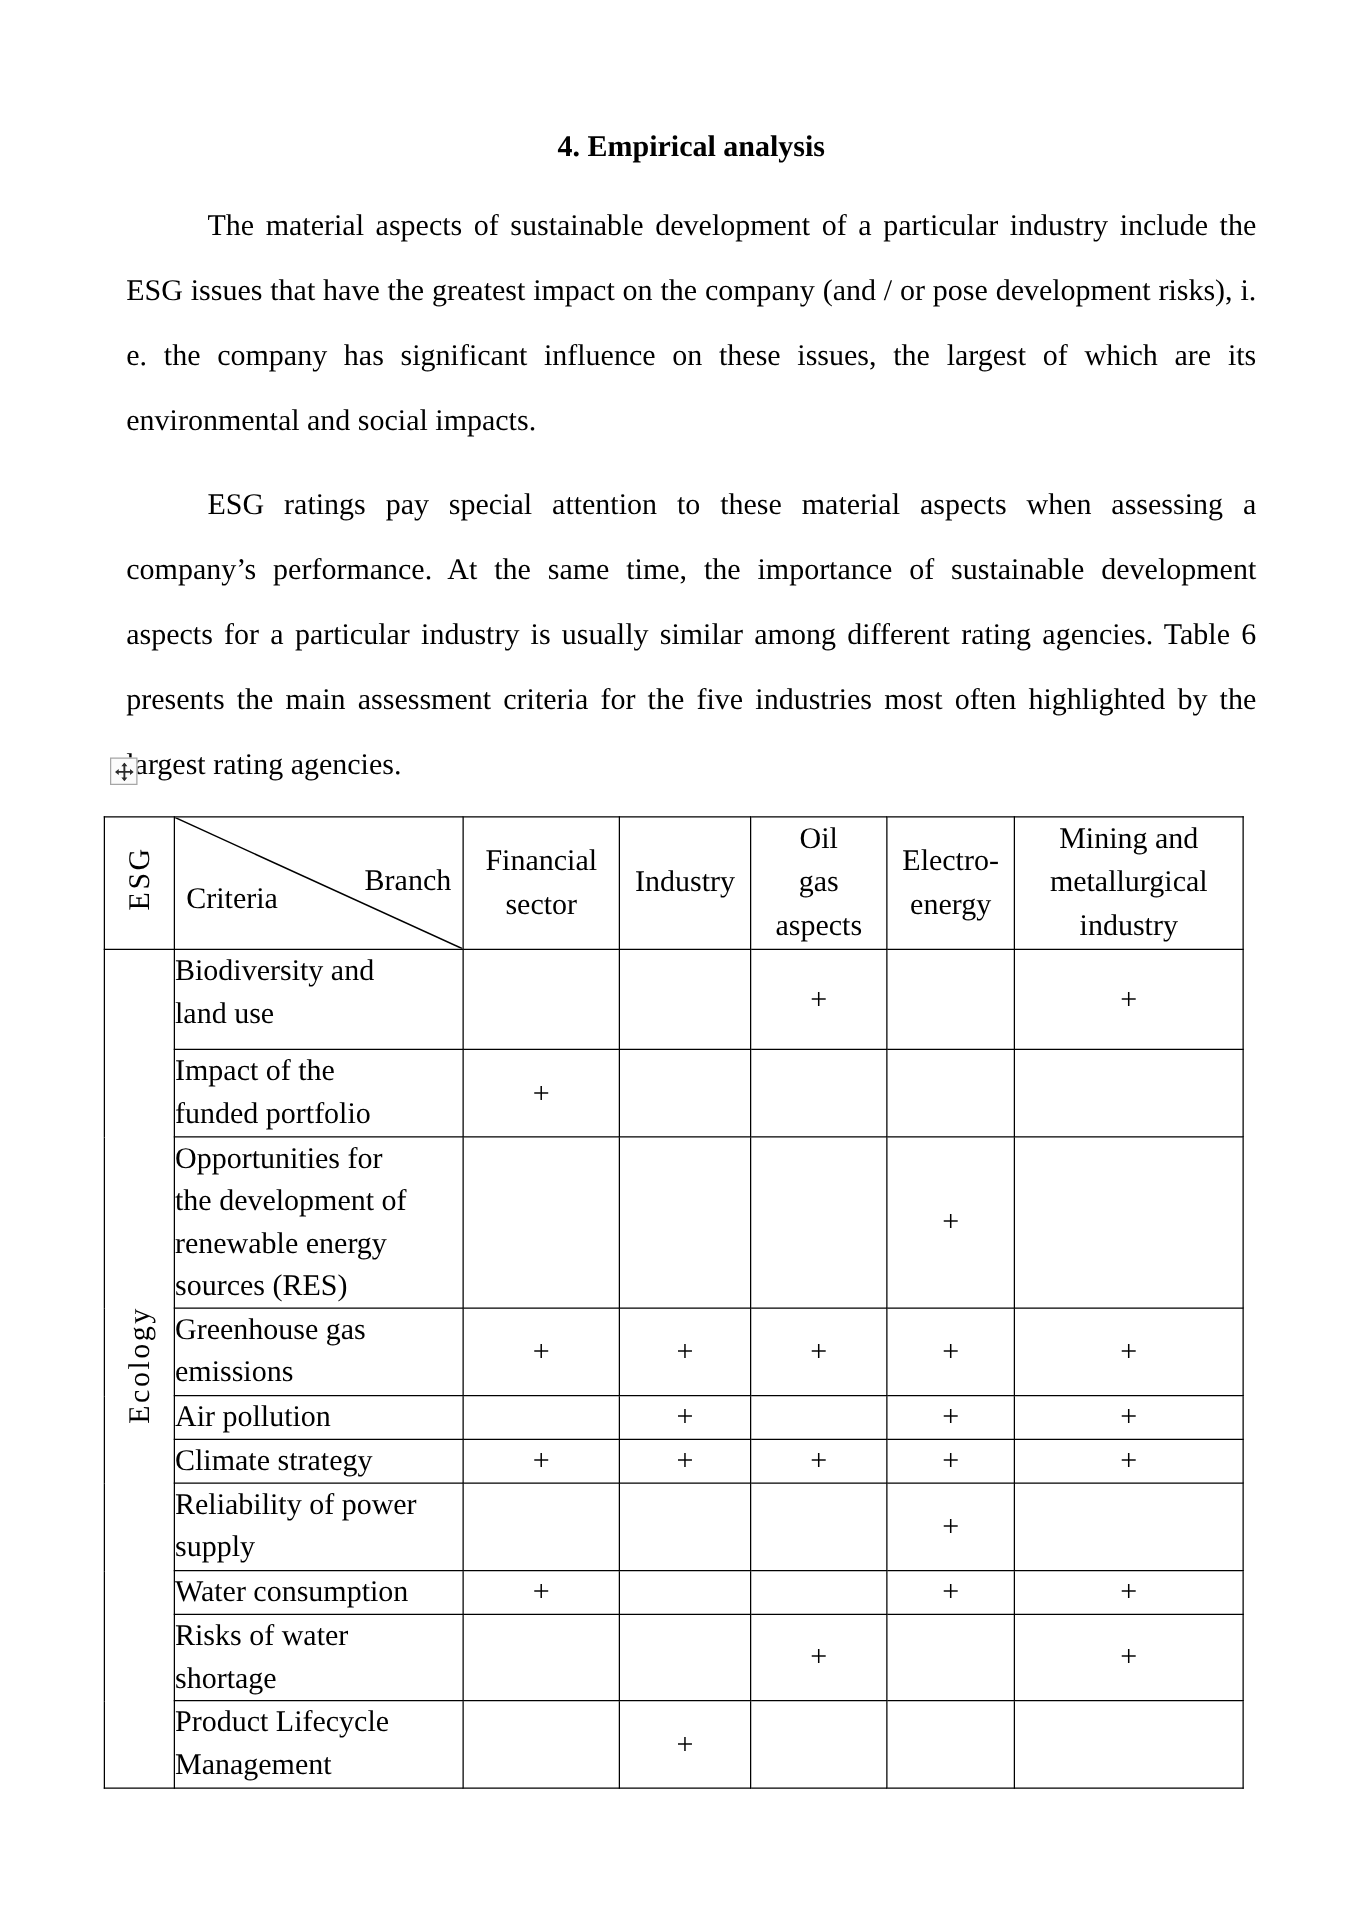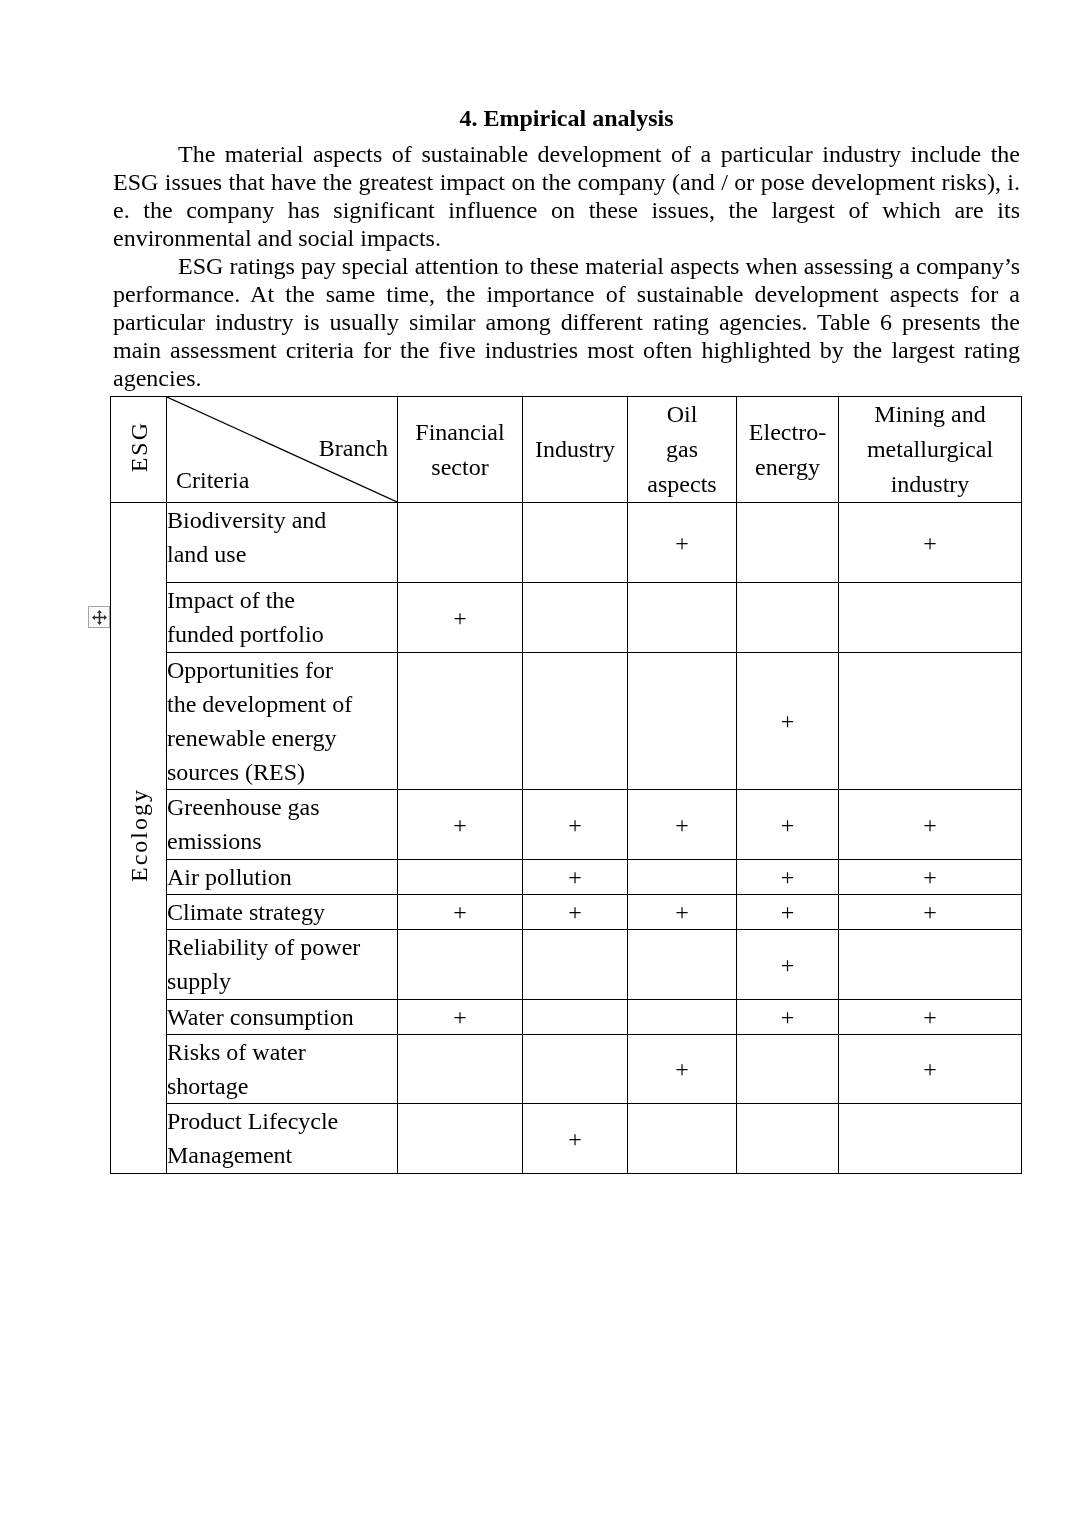--- a/index.html
+++ b/index.html
@@ -6,34 +6,34 @@
   .page {
     position: relative;
     width: 1080px;
     height: 1529px;
     background: #ffffff;
     color: #000000;
     font-family: "Liberation Serif", serif;
     font-size: 24px;
     overflow: hidden;
   }
-  .content { padding: 96px 60px 0 113px; }
+  .content { padding: 96px 60px 0 86px; }
 
   .heading {
     margin: 0;
     font-size: 24px;
     font-weight: bold;
     text-align: center;
     line-height: 44px;
   }
   .body-par {
-    margin: 0;
+    margin: 15px;
     text-align: justify;
     text-indent: 65px;
-    line-height: 28px;
+    line-height: 52px;
   }
   .table-caption {
     margin: 0;
     font-style: italic;
     text-indent: 65px;
     line-height: 44px;
     white-space: nowrap;
   }
 
   
@@ -61,21 +61,21 @@
   }
   .corner-cell { position: relative; }
   .corner-cell svg.diag {
     position: absolute; left: 0; top: 0;
     width: 100%; height: 100%; display: block;
   }
   .corner-branch {
     position: absolute; top: 3px; right: 9px; line-height: 34px; margin-top: 31px;
   }
   .corner-criteria {
-    position: absolute; bottom: 5px; left: 9px; line-height: 34px;
+    position: absolute; bottom: 23px; left: 9px; line-height: 34px;
   }
   .col-head {
     text-align: center;
     vertical-align: middle;
     white-space: pre-line;
     line-height: 35px;
   }
   .criteria-cell {
     text-align: left;
     vertical-align: top;

